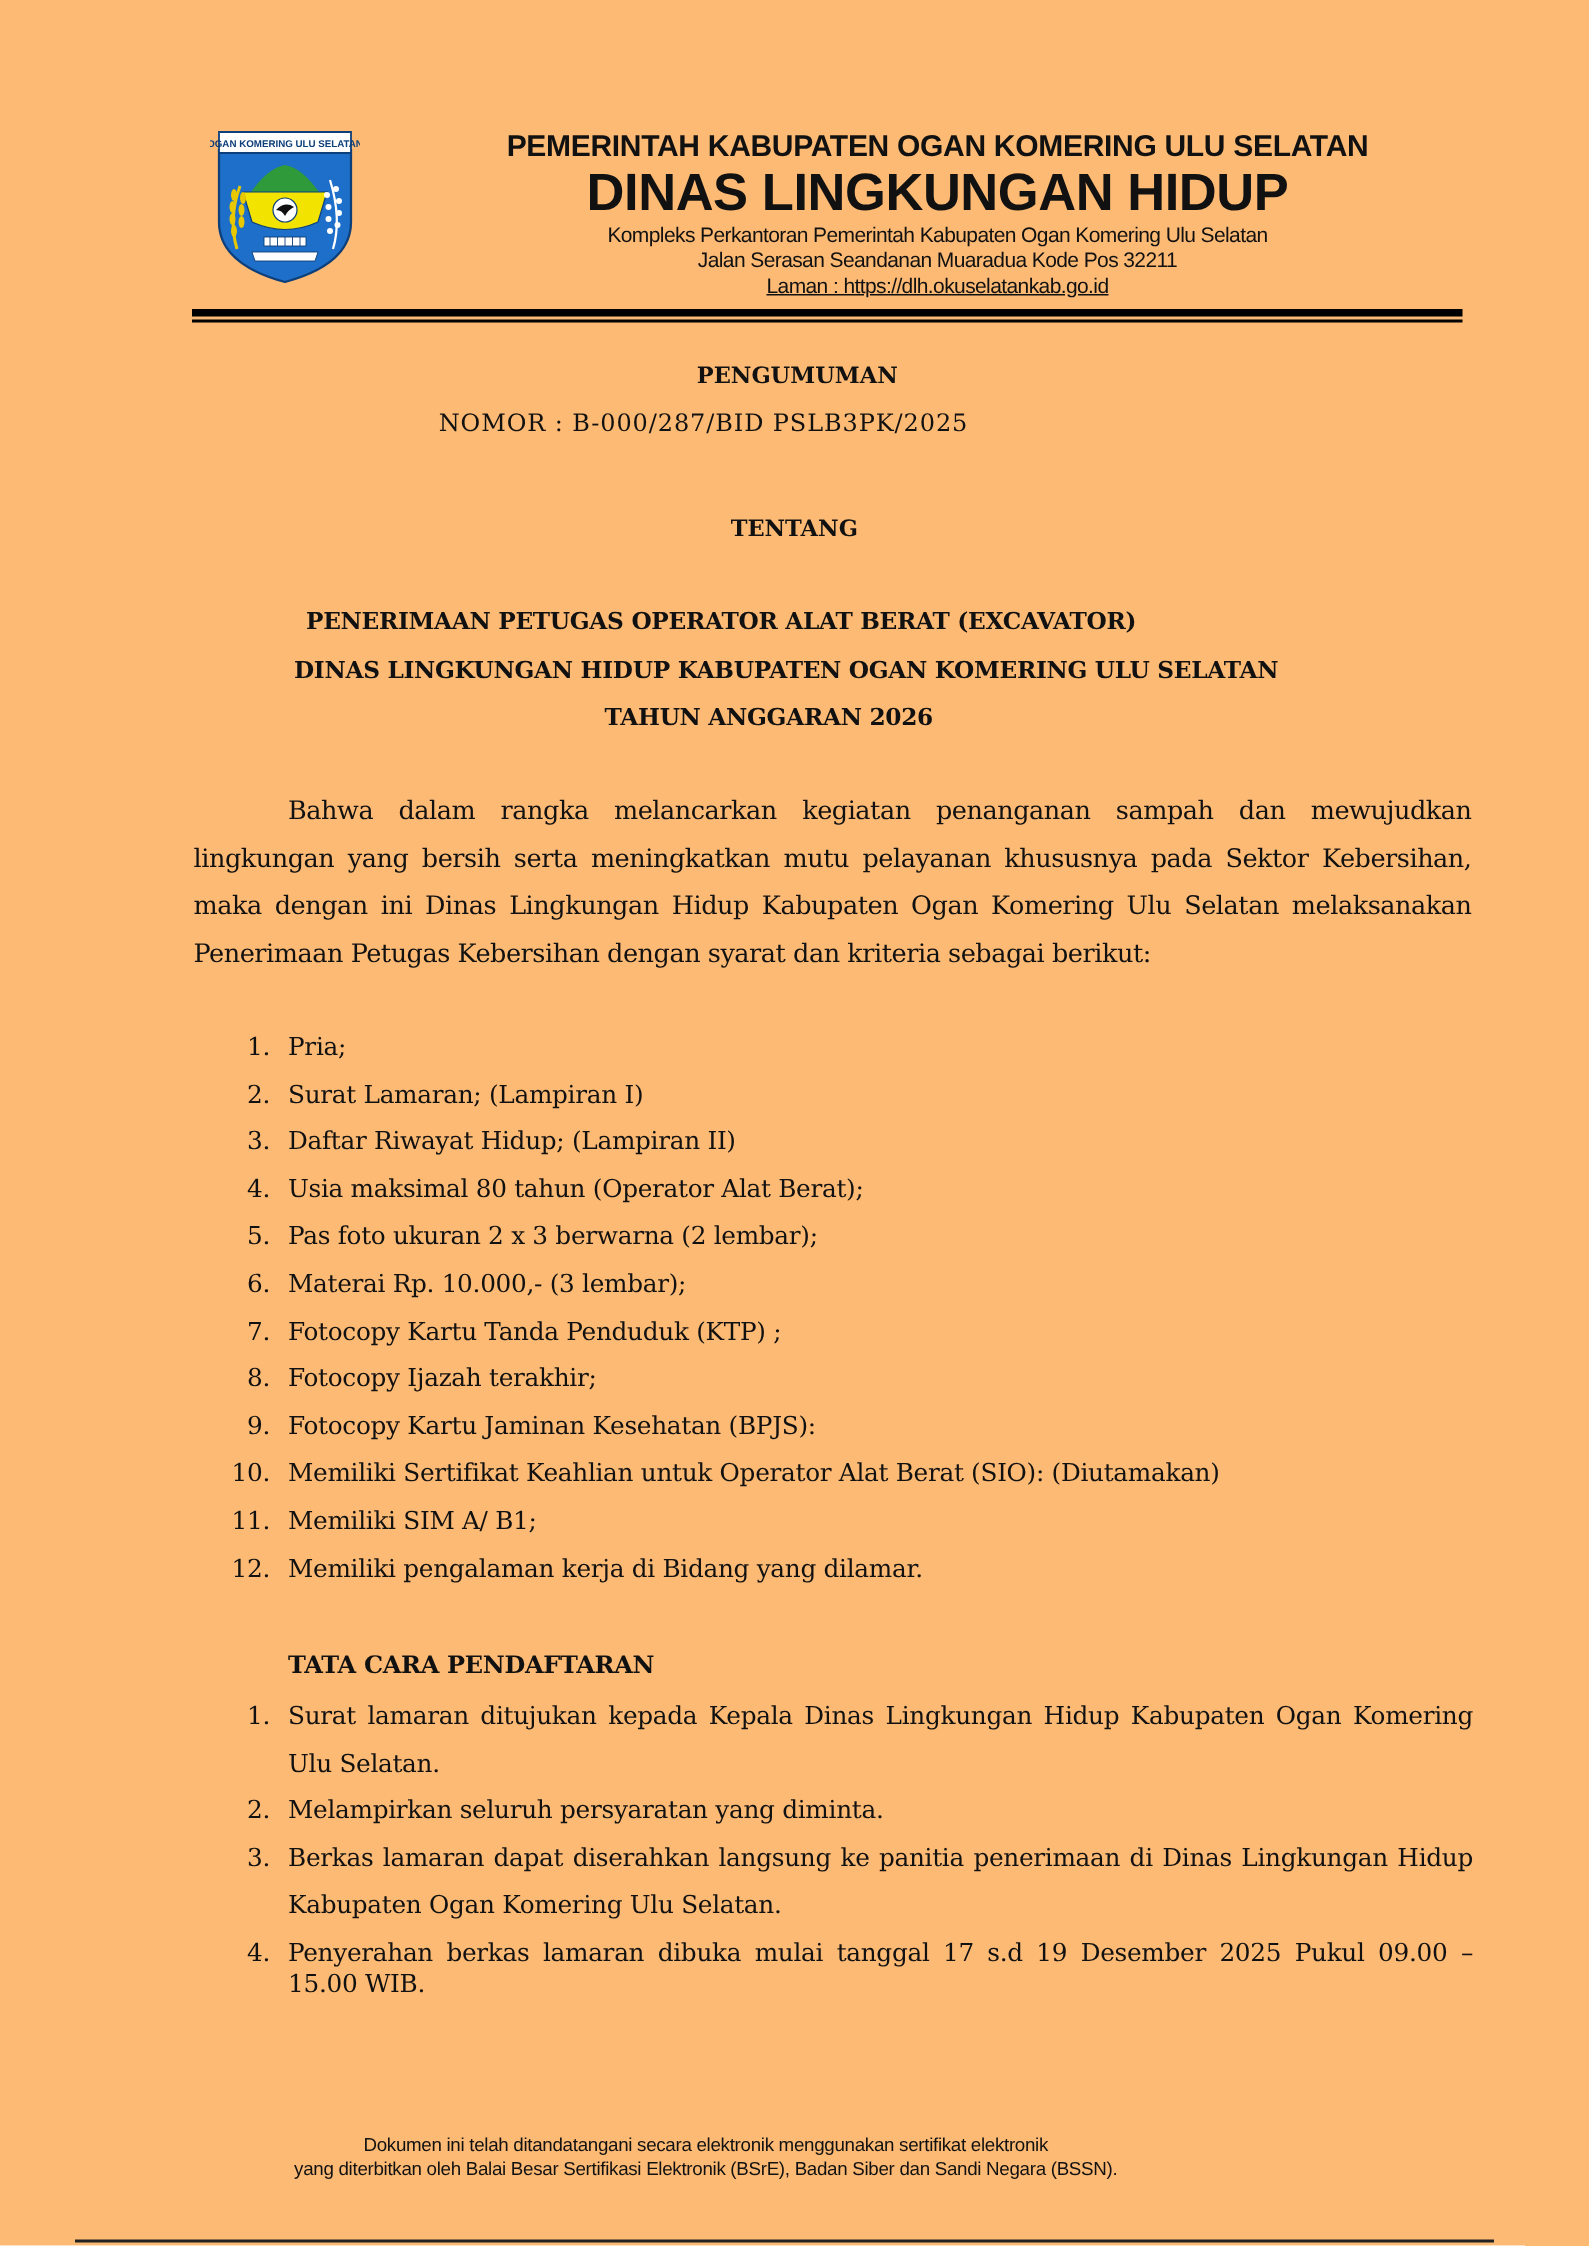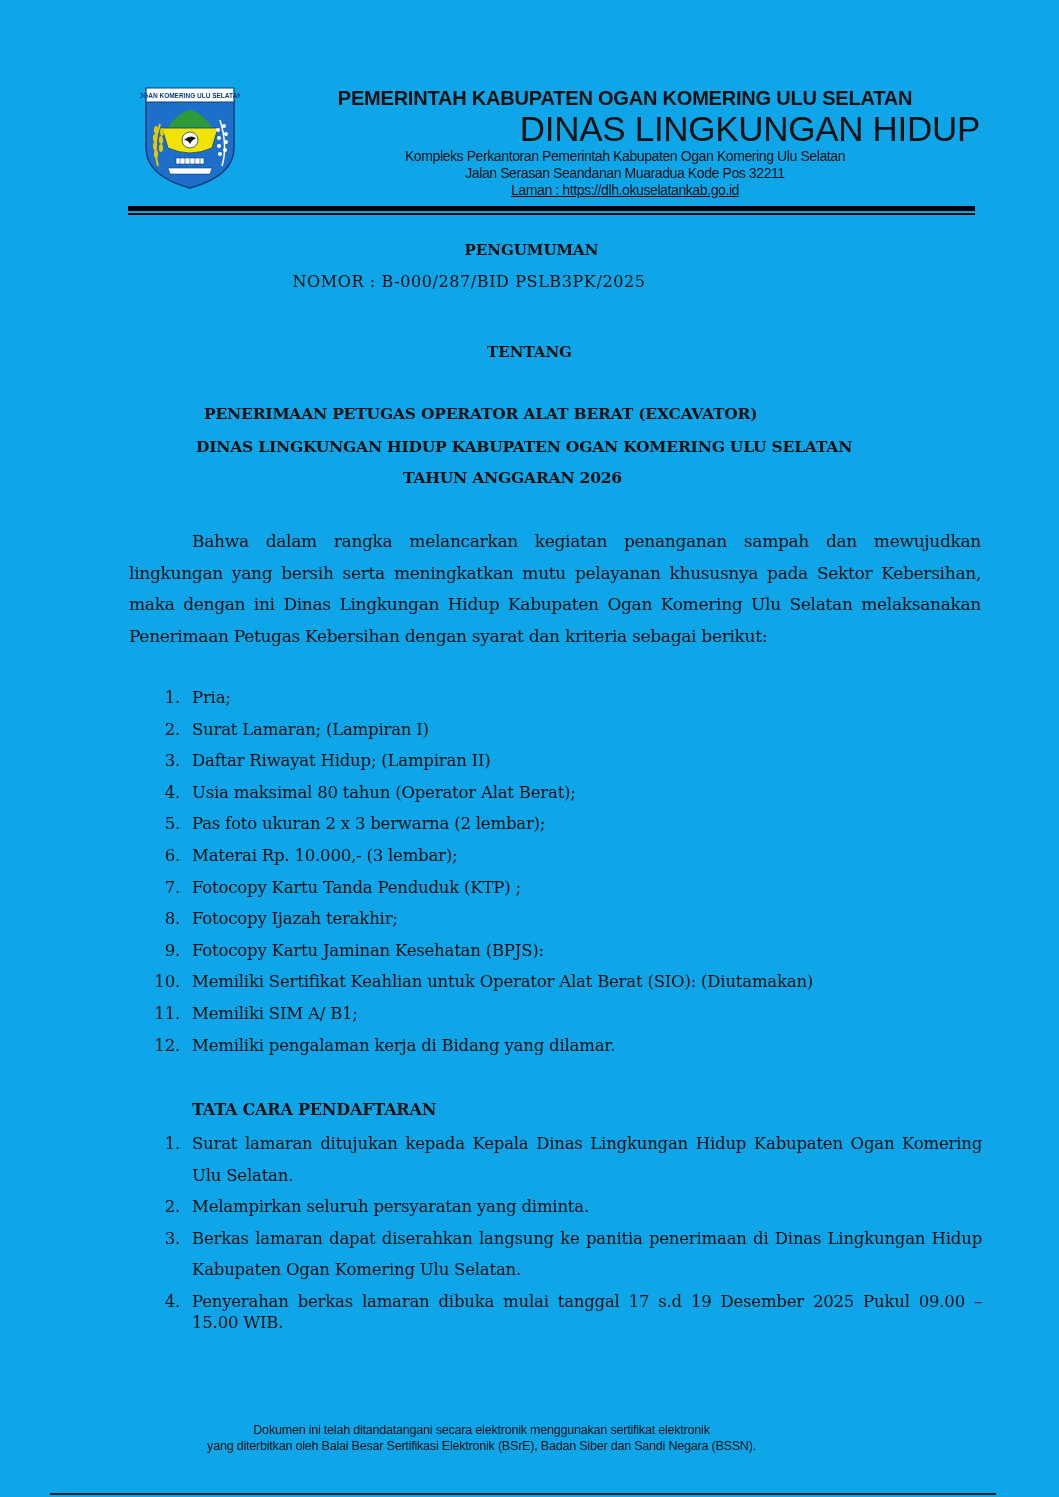--- a/index.html
+++ b/index.html
@@ -12,21 +12,21 @@
       height: 1497px;
       position: relative;
       overflow: hidden;
       color: #111111;
     }
     .page {
       position: absolute;
       left: 0; top: 0;
       width: 1059px;
       height: 1497px;
-      background: #0ea5e9;
+      background: #fdba74;
     }
     
     .logo {
       position: absolute;
       left: 140px;
       top: 86px;
       width: 100px;
       height: 104px;
     }
     .kop {
@@ -39,25 +39,24 @@
     }
     .kop-gov {
       font-size: 20px;
       font-weight: bold;
       line-height: 24px;
       letter-spacing: -0.2px;
       margin-left: 20px;
     }
     .kop-agency {
       font-size: 35px;
-      font-weight: normal;
+      font-weight: bold;
       line-height: 38px;
       letter-spacing: -0.3px;
       margin-left: 20px;
-      text-align: right;
     }
     .kop-addr {
       font-size: 14px;
       line-height: 17px;
       letter-spacing: -0.4px;
       margin-left: 20px;
     }
     .kop-web {
       text-decoration: underline;
     }
@@ -181,21 +180,20 @@
     .footer-note {
       position: absolute;
       left: 0;
       top: 1422px;
       width: 941px;
       text-align: center;
       font-family: "Liberation Sans", sans-serif;
       font-size: 12.5px;
       line-height: 16px;
       letter-spacing: -0.2px;
-      padding-left: 11px;
     }
     .footer-rule {
       position: absolute;
       left: 50px;
       top: 1493px;
       width: 946px;
       height: 2px;
       background: #222222;
     }
   </style>

